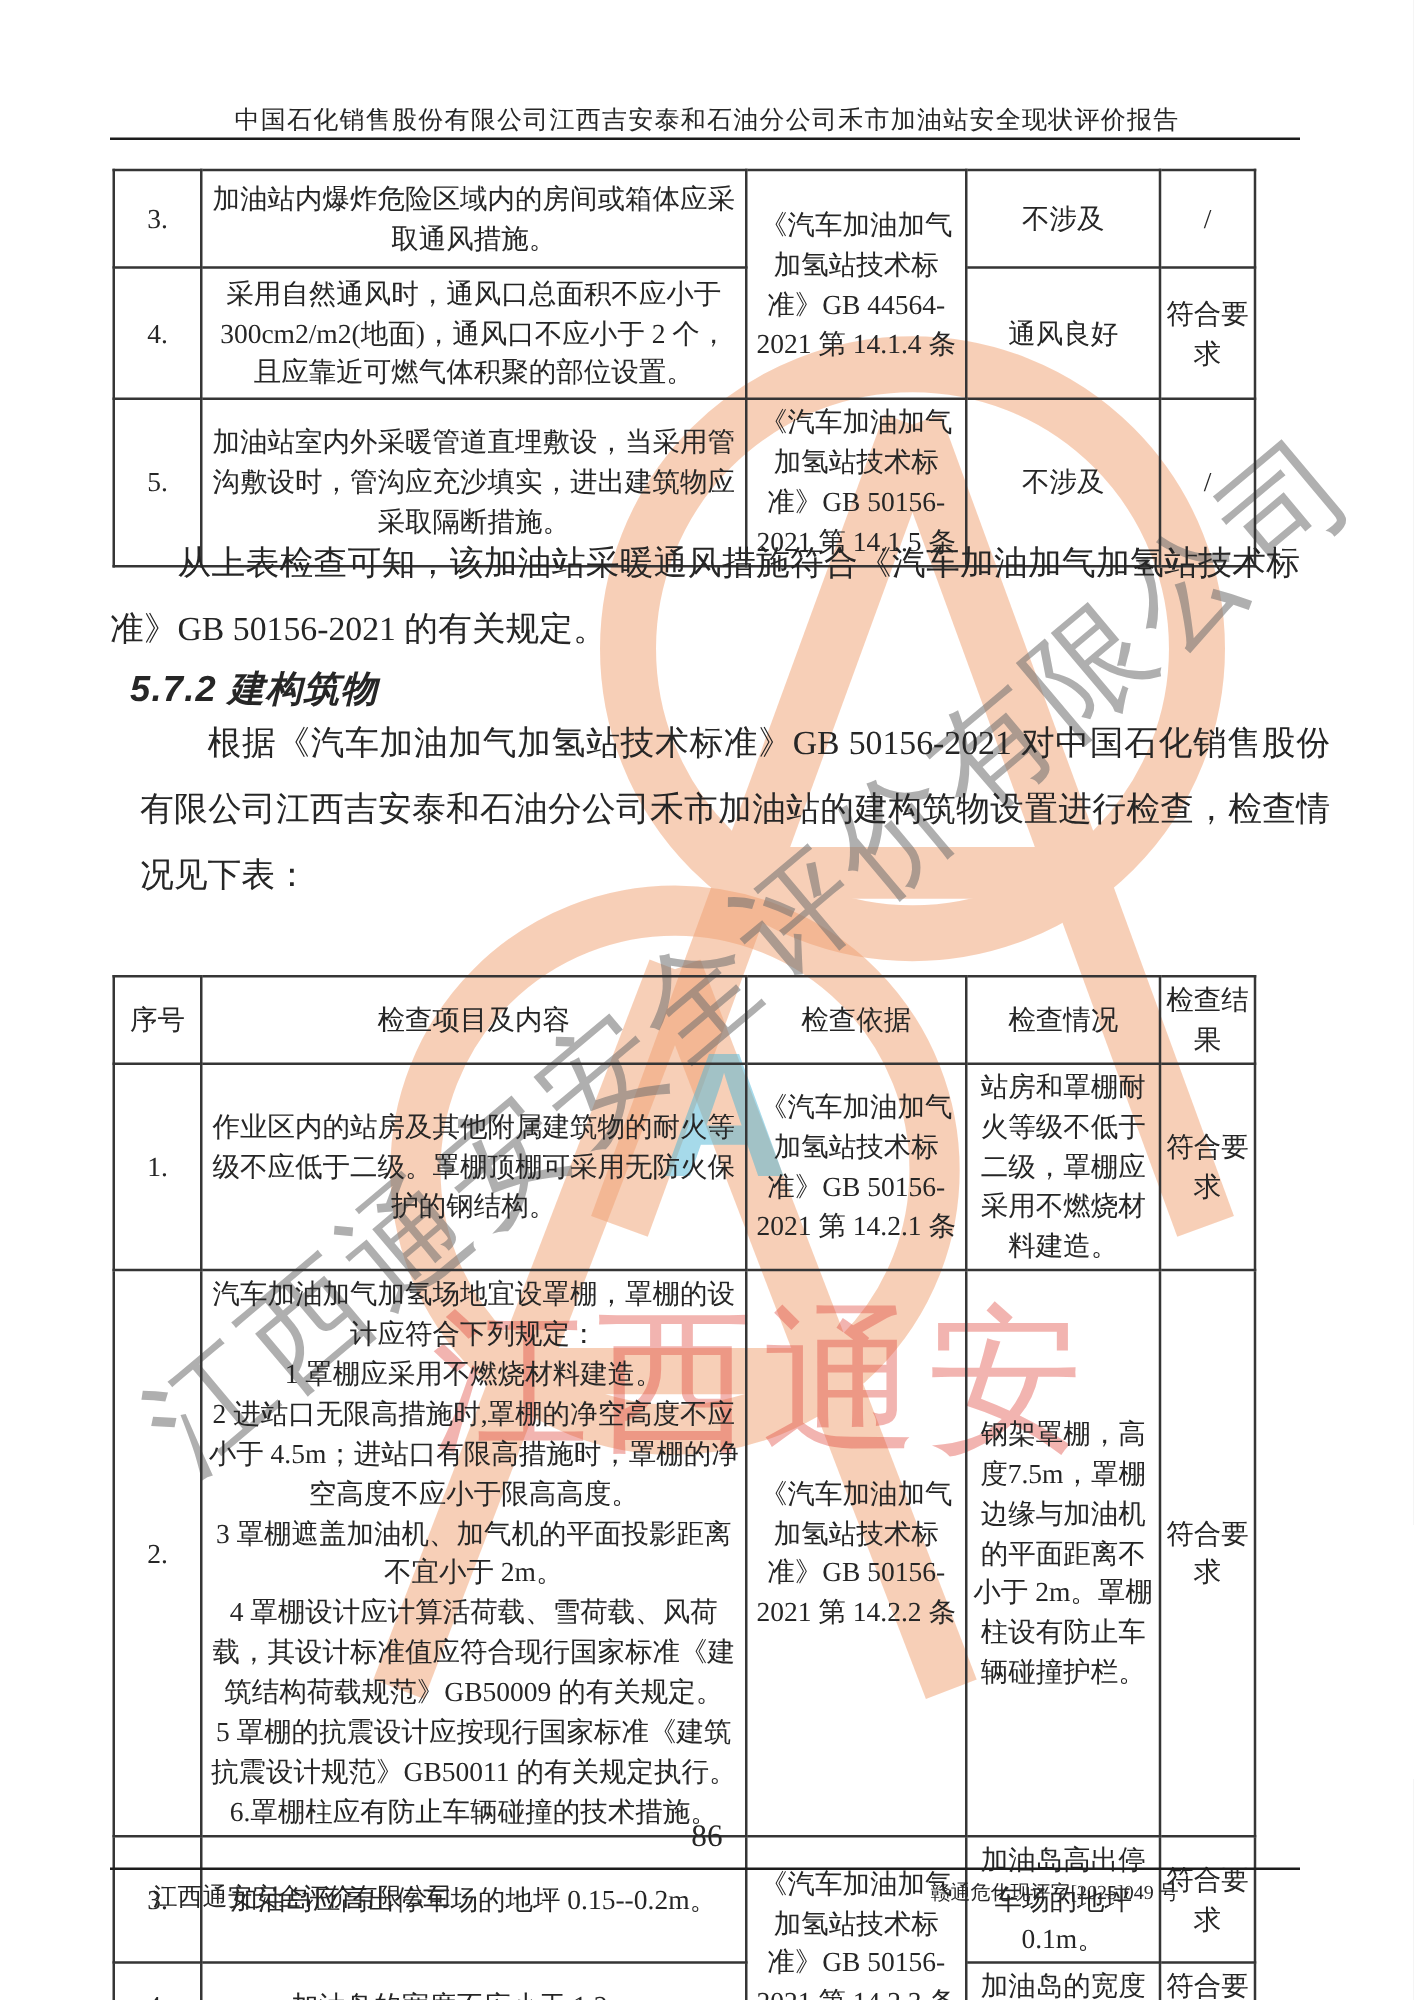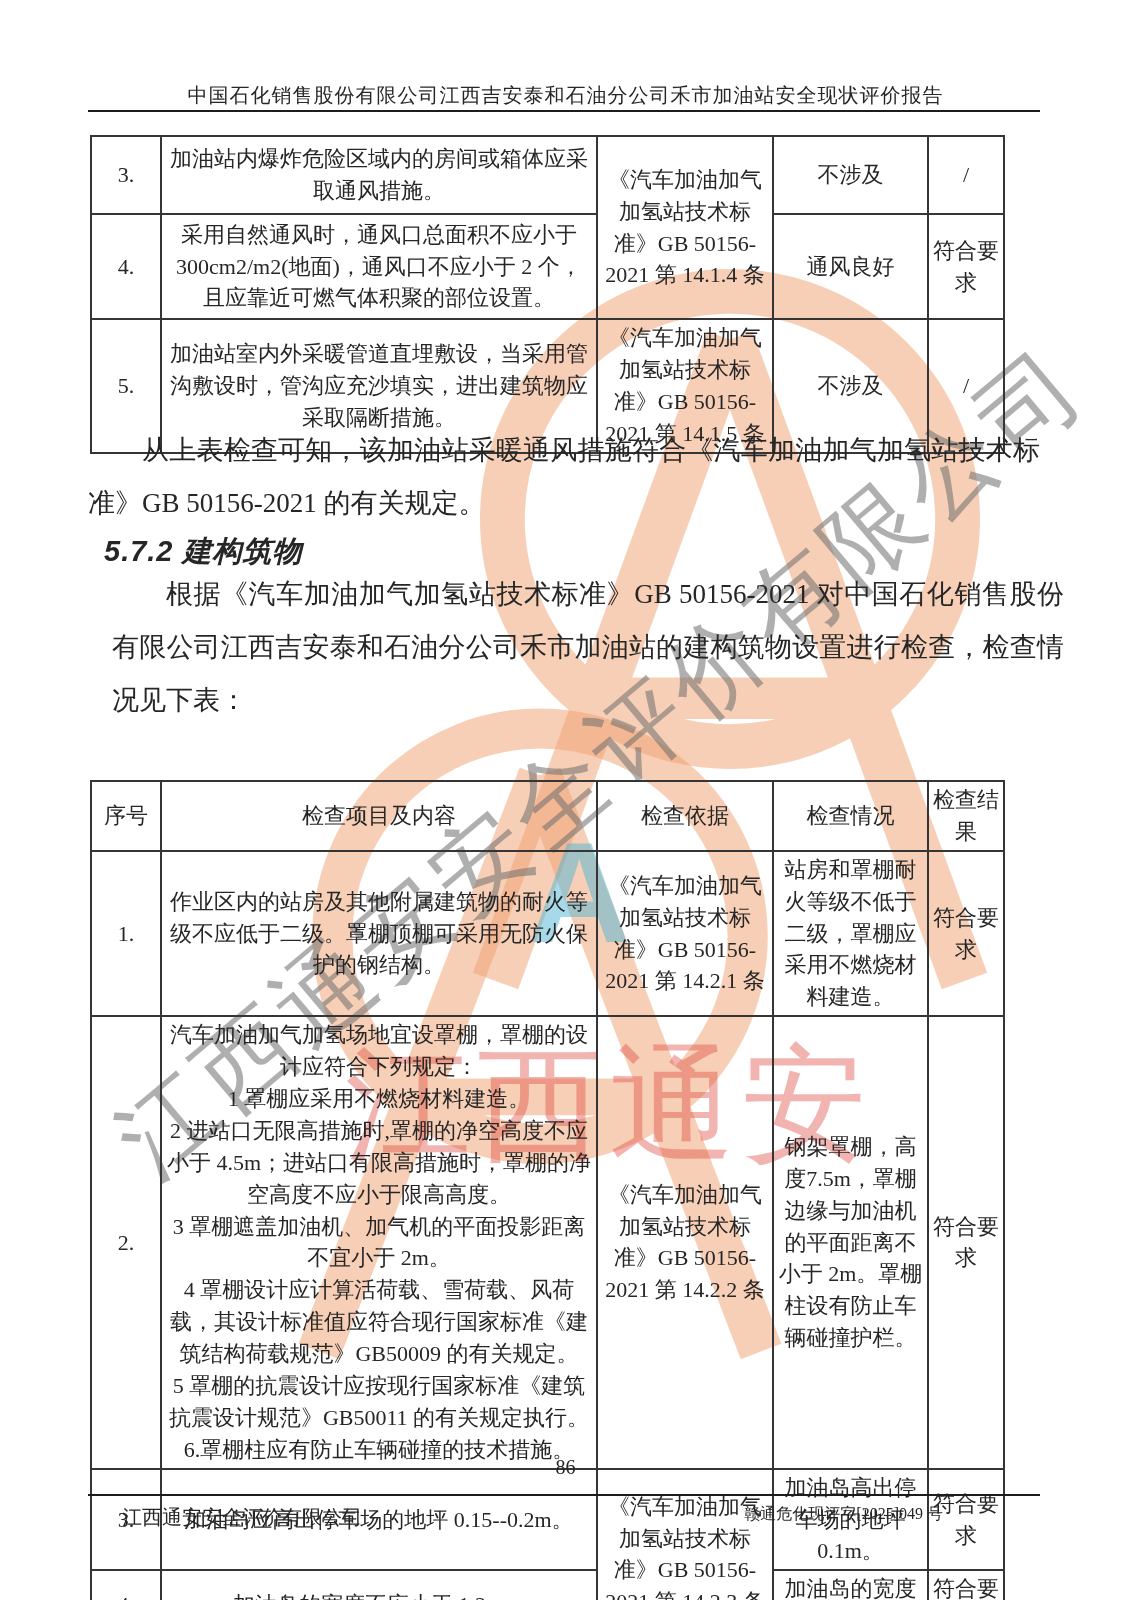--- a/index.html
+++ b/index.html
@@ -45,21 +45,21 @@
   .c-no{width:70px;}.c-item{width:436px;}.c-basis{width:176px;}
   .c-sit{width:155px;}.c-res{width:76px;}
   .pre{white-space:pre-line;}
   .para{position:absolute;left:88px;width:952px;font-size:27px;line-height:53px;
     text-indent:2em;text-align:justify;}
   .p1{top:424px;}
   .p2{top:568px;margin-left:24px;}
   .sec-h{position:absolute;left:104px;top:532px;font-size:29px;font-weight:bold;
     font-family:"Liberation Sans","DejaVu Sans",sans-serif;letter-spacing:1px;font-style:italic;}
   .cap{position:absolute;left:88px;top:728px;width:952px;text-align:center;font-size:26px;}
-  .pgnum{position:absolute;left:0;top:1456px;width:100%;text-align:center;font-size:20px;}
+  .pgnum{position:absolute;left:0;top:1456px;width:100%;text-align:center;font-size:25px;}
   .ft-rule{position:absolute;left:88px;top:1494px;width:952px;border-top:2px solid #1c1c1c;}
   .ft-left{position:absolute;left:122px;top:1504px;font-size:20px;}
   .ft-right{position:absolute;right:188px;top:1504px;font-size:16px;}
 </style>
 </head>
 <body>
 
 <div class="page">
 
   <div class="wm wm-logo" style="left:385px;top:250px;width:690px;height:800px;">
@@ -92,21 +92,21 @@
         <col class="c-no">
           <col class="c-item">
           <col class="c-basis">
           <col class="c-sit">
           <col class="c-res">
       </colgroup>
       <tbody>
           <tr style="height:78px">
         <td>3.</td>
         <td>加油站内爆炸危险区域内的房间或箱体应采取通风措施。</td>
-        <td rowspan="2">《汽车加油加气加氢站技术标准》GB 50156-2021 第 14.1.4 条</td>
+        <td rowspan="2">《汽车加油加气加氢站技术标准》GB 44564-2021 第 14.1.4 条</td>
         <td>不涉及</td>
         <td>/</td>
       </tr>
       <tr style="height:105px">
         <td>4.</td>
         <td>采用自然通风时，通风口总面积不应小于300cm2/m2(地面)，通风口不应小于 2 个，且应靠近可燃气体积聚的部位设置。</td>
         <td>通风良好</td>
         <td>符合要求</td>
       </tr>
       <tr style="height:106px">

